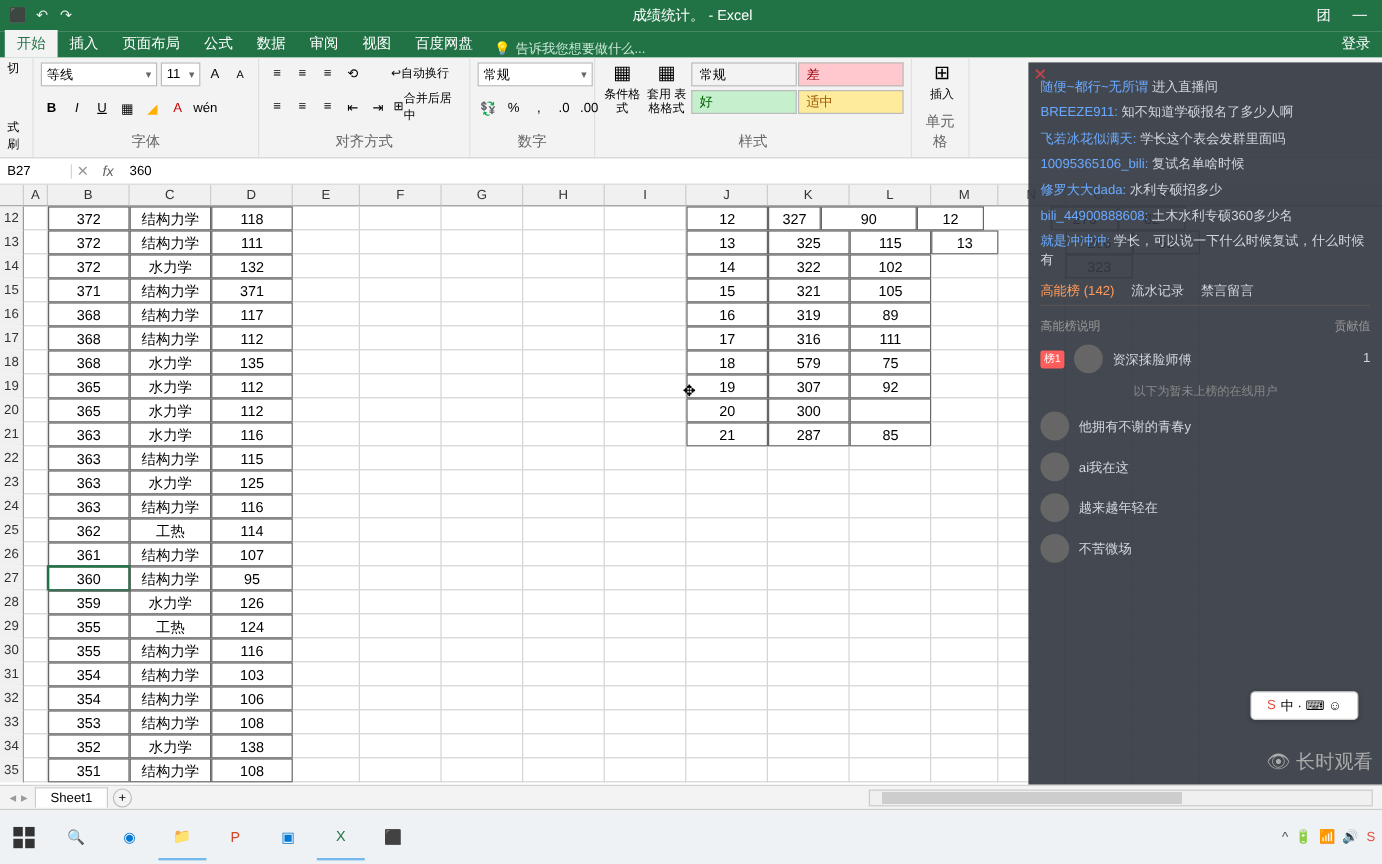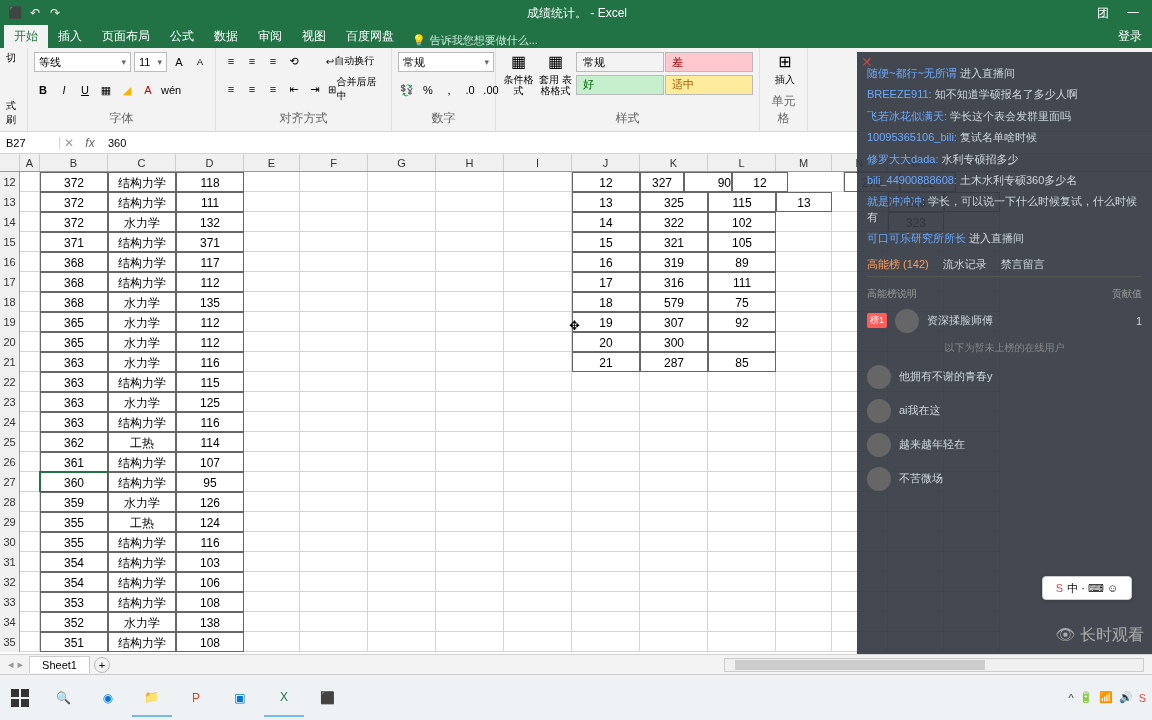--- a/index.html
+++ b/index.html
@@ -224,21 +224,21 @@
         <div class="cell bordered" style="width: 68px;">372</div>
         <div class="cell bordered" style="width: 68px;">结构力学</div>
         <div class="cell bordered" style="width: 68px;">118</div>
         <div class="cell" style="width: 56px;"></div>
         <div class="cell" style="width: 68px;"></div>
         <div class="cell" style="width: 68px;"></div>
         <div class="cell" style="width: 68px;"></div>
         <div class="cell" style="width: 68px;"></div>
         <div class="cell bordered" style="width: 68px;">12</div>
         <div class="cell bordered" style="width: 44px;">327</div>
-        <div class="cell bordered" style="width: 48px; text-align: right;">90</div>
+        <div class="cell bordered" style="width: 80px;">90</div>
         <div class="cell bordered" style="width: 56px;">12</div>
         <div class="cell" style="width: 56px;"></div>
         <div class="cell bordered" style="width: 56px;">276</div>
         <div class="cell bordered" style="width: 56px;">82</div>
       </div>
       <div class="row">
         <div class="rowhdr" style="width: 20px;">13</div>
         <div class="cell" style="width: 20px;"></div>
         <div class="cell bordered" style="width: 68px;">372</div>
         <div class="cell bordered" style="width: 68px;">结构力学</div>
@@ -682,21 +682,20 @@
 <div class="overlay">
   <div style="position:absolute;top:2px;left:4px;font-size:14px;color:#c44">✕</div>
   <div class="chat" id="chat">
       <p><span class="u">随便~都行~无所谓</span> 进入直播间</p>
       <p><span class="u">BREEZE911:</span> 知不知道学硕报名了多少人啊</p>
       <p><span class="u">飞若冰花似满天:</span> 学长这个表会发群里面吗</p>
       <p><span class="u">10095365106_bili:</span> 复试名单啥时候</p>
       <p><span class="u">修罗大大dada:</span> 水利专硕招多少</p>
       <p><span class="u">bili_44900888608:</span> 土木水利专硕360多少名</p>
       <p><span class="u">就是冲冲冲:</span> 学长，可以说一下什么时候复试，什么时候有</p>
-      <p><span class="u">可口可乐研究所所长</span> 进入直播间</p>
     </div>
   <div class="tabs">
     <span>高能榜 (142)</span>
     <span>流水记录</span>
     <span>禁言留言</span>
   </div>
   <div style="display:flex;justify-content:space-between;font-size:10px;color:#999">
     <span>高能榜说明</span>
     <span>贡献值</span>
   </div>

